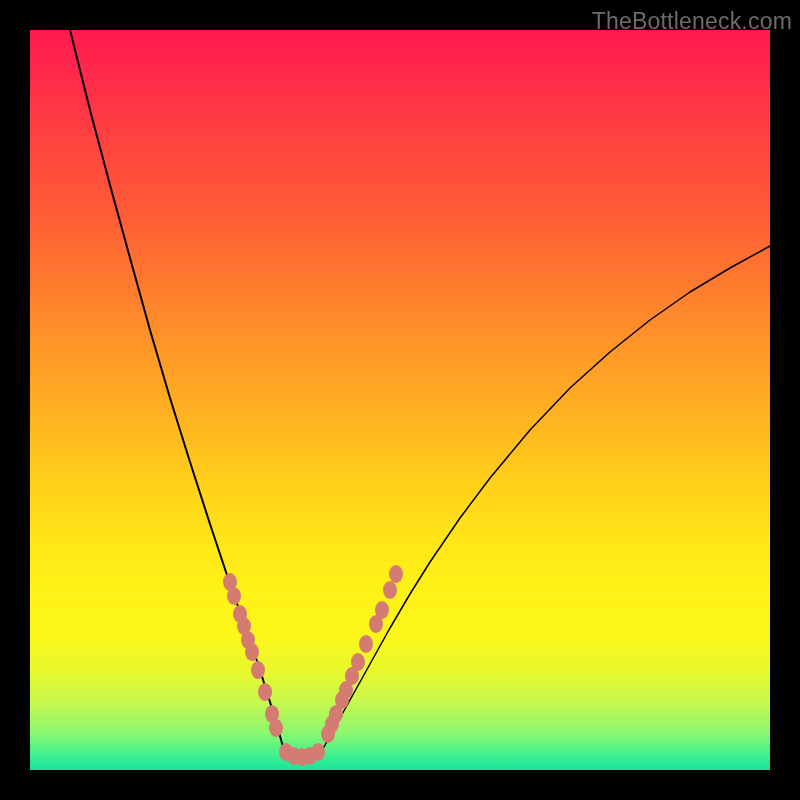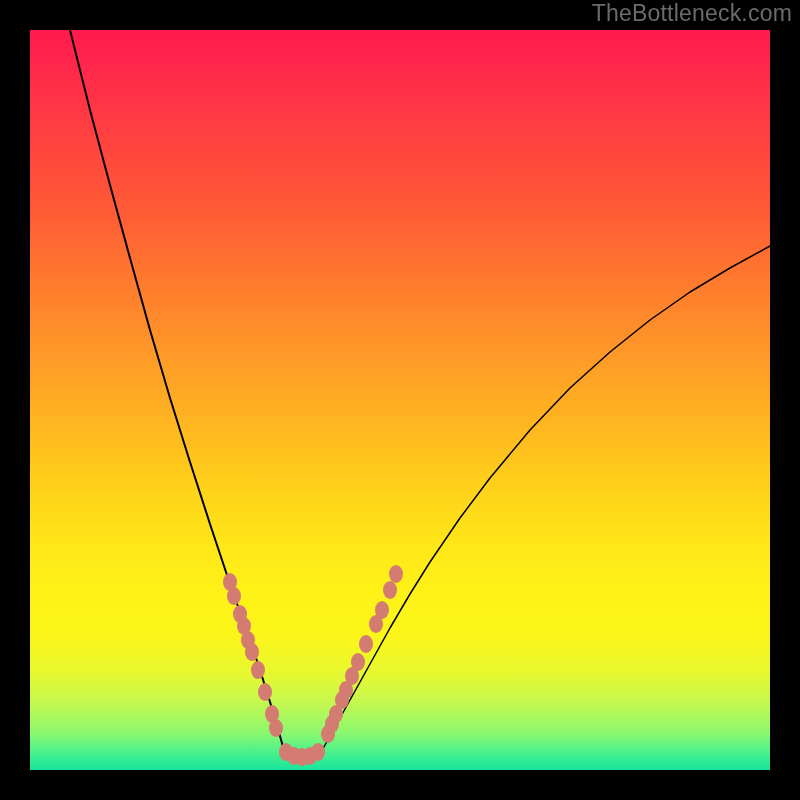--- a/index.html
+++ b/index.html
@@ -63,21 +63,21 @@
   }
   .curve.thin {
     stroke-width: 1.5;
   }
   .dot {
     fill: #d47b72;
     stroke: none;
   }
   .watermark {
     position: absolute;
-    top: 0;
+    top: 8px;
     right: 8px;
     color: #6b6b6b;
     font-size: 23px;
     letter-spacing: 0.2px;
     user-select: none;
   }
 </style>
 </head>
 <body>
 

